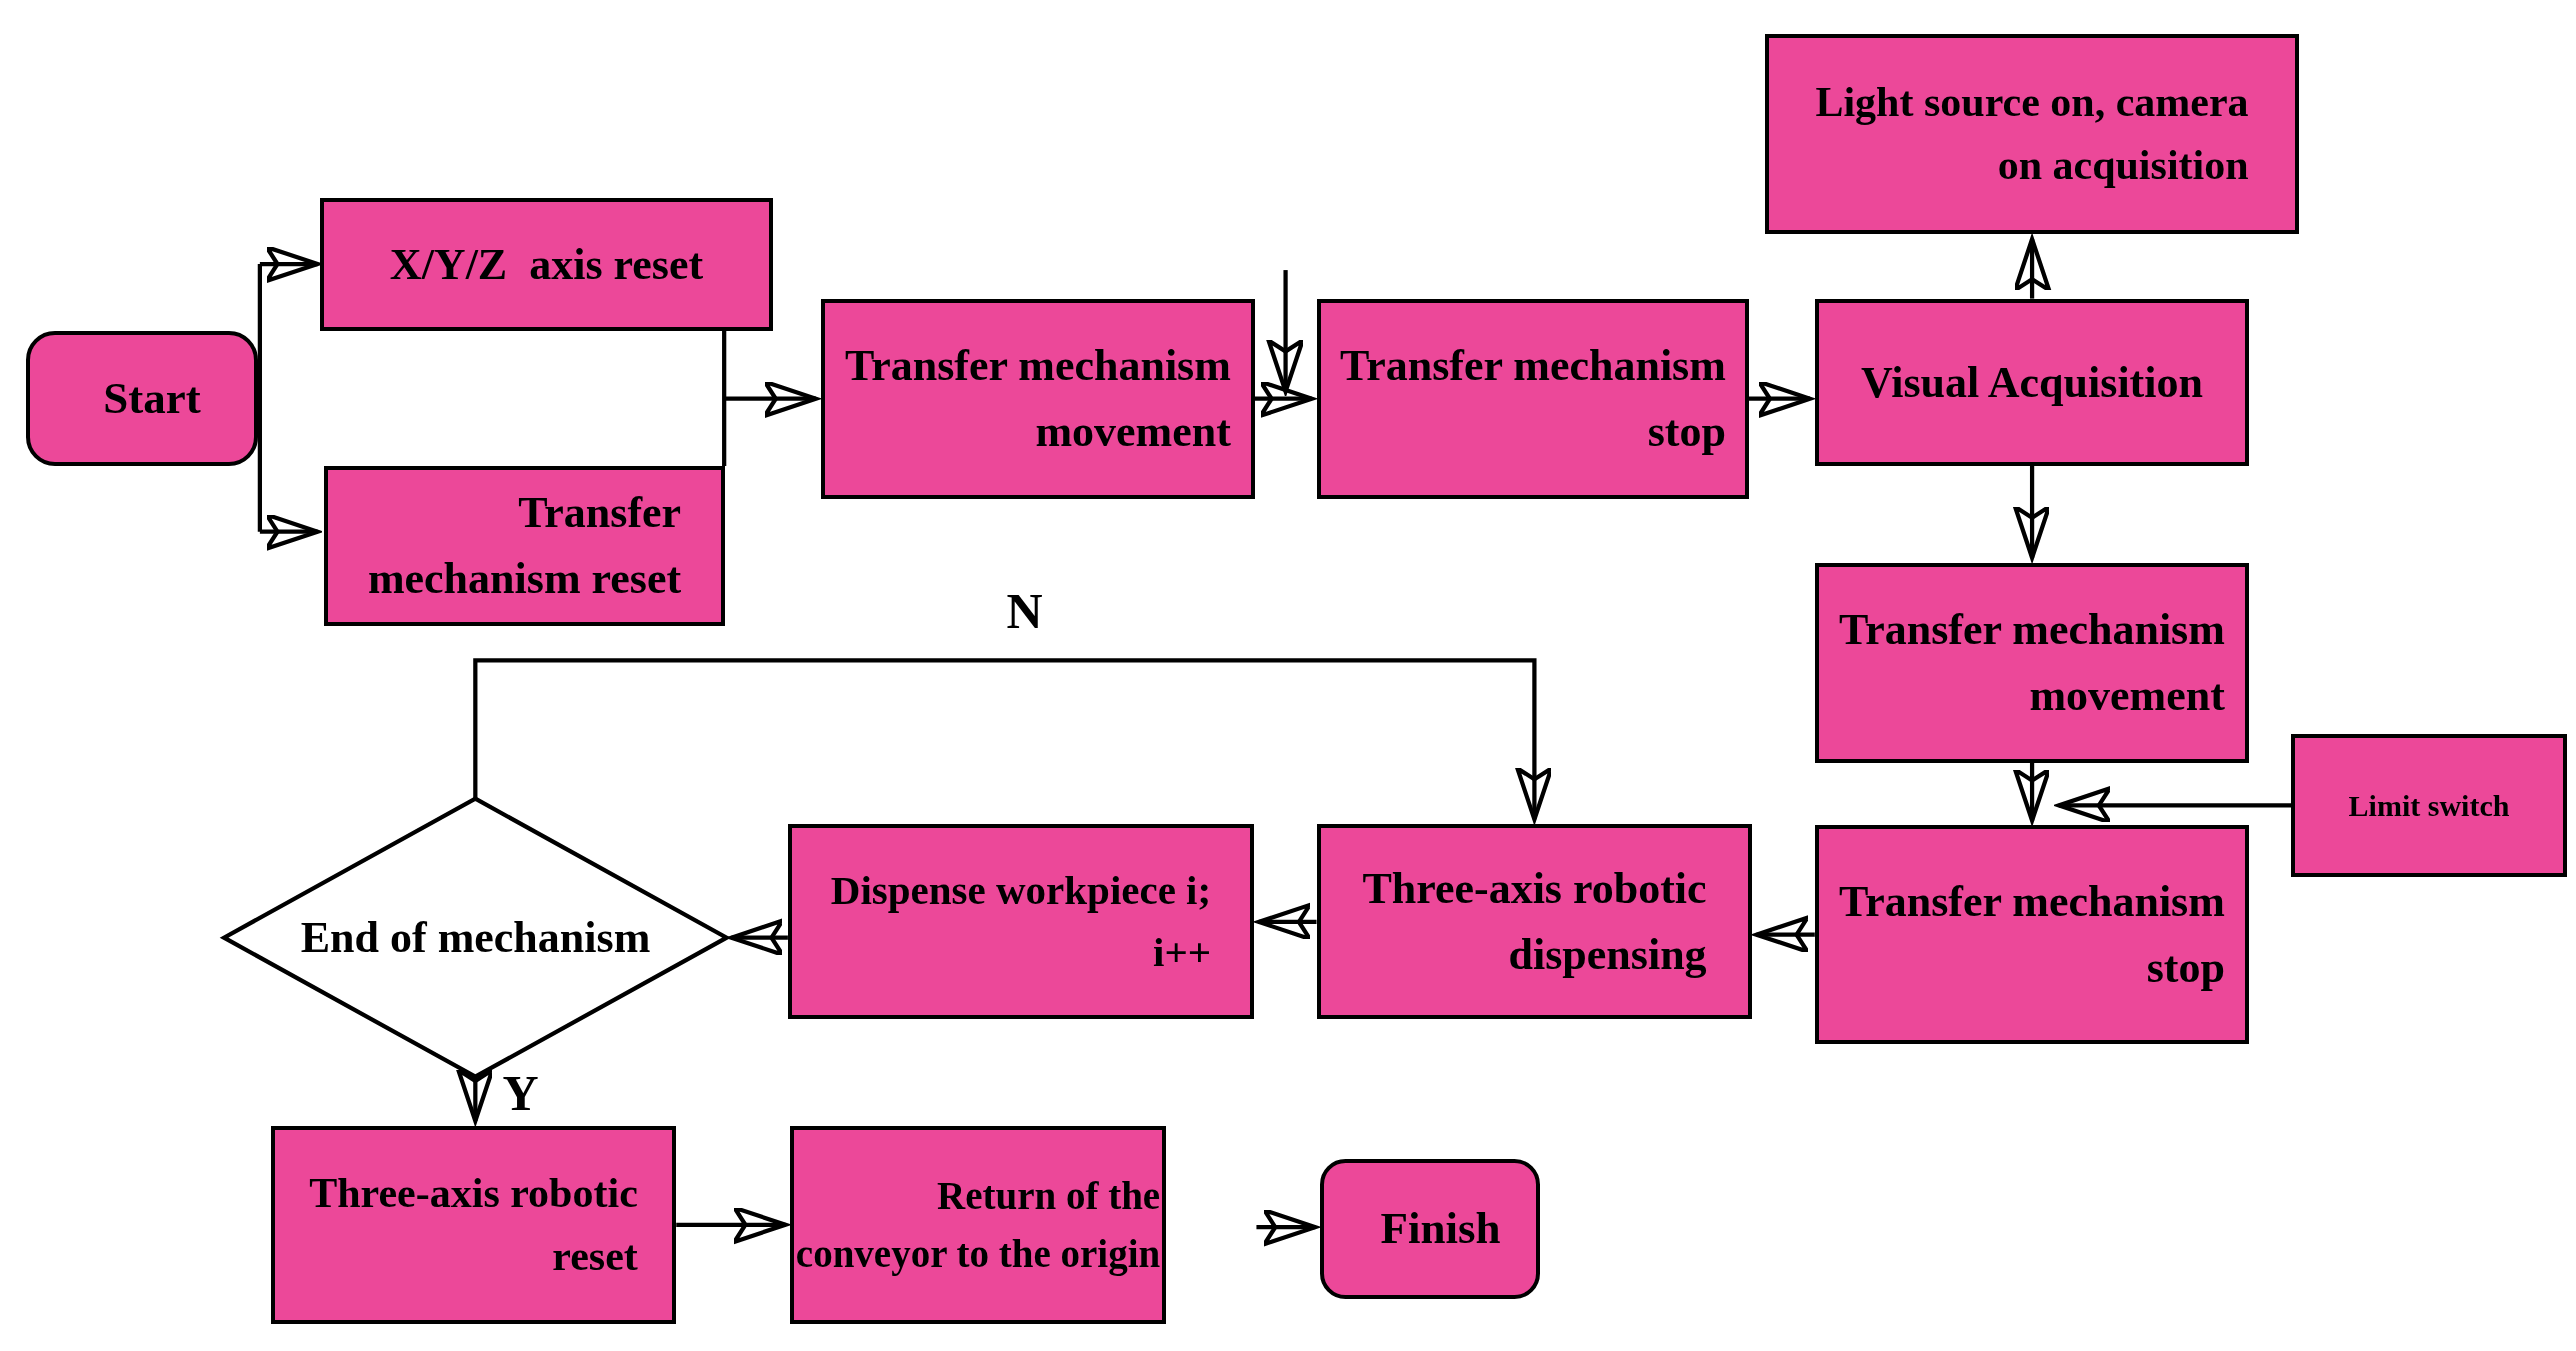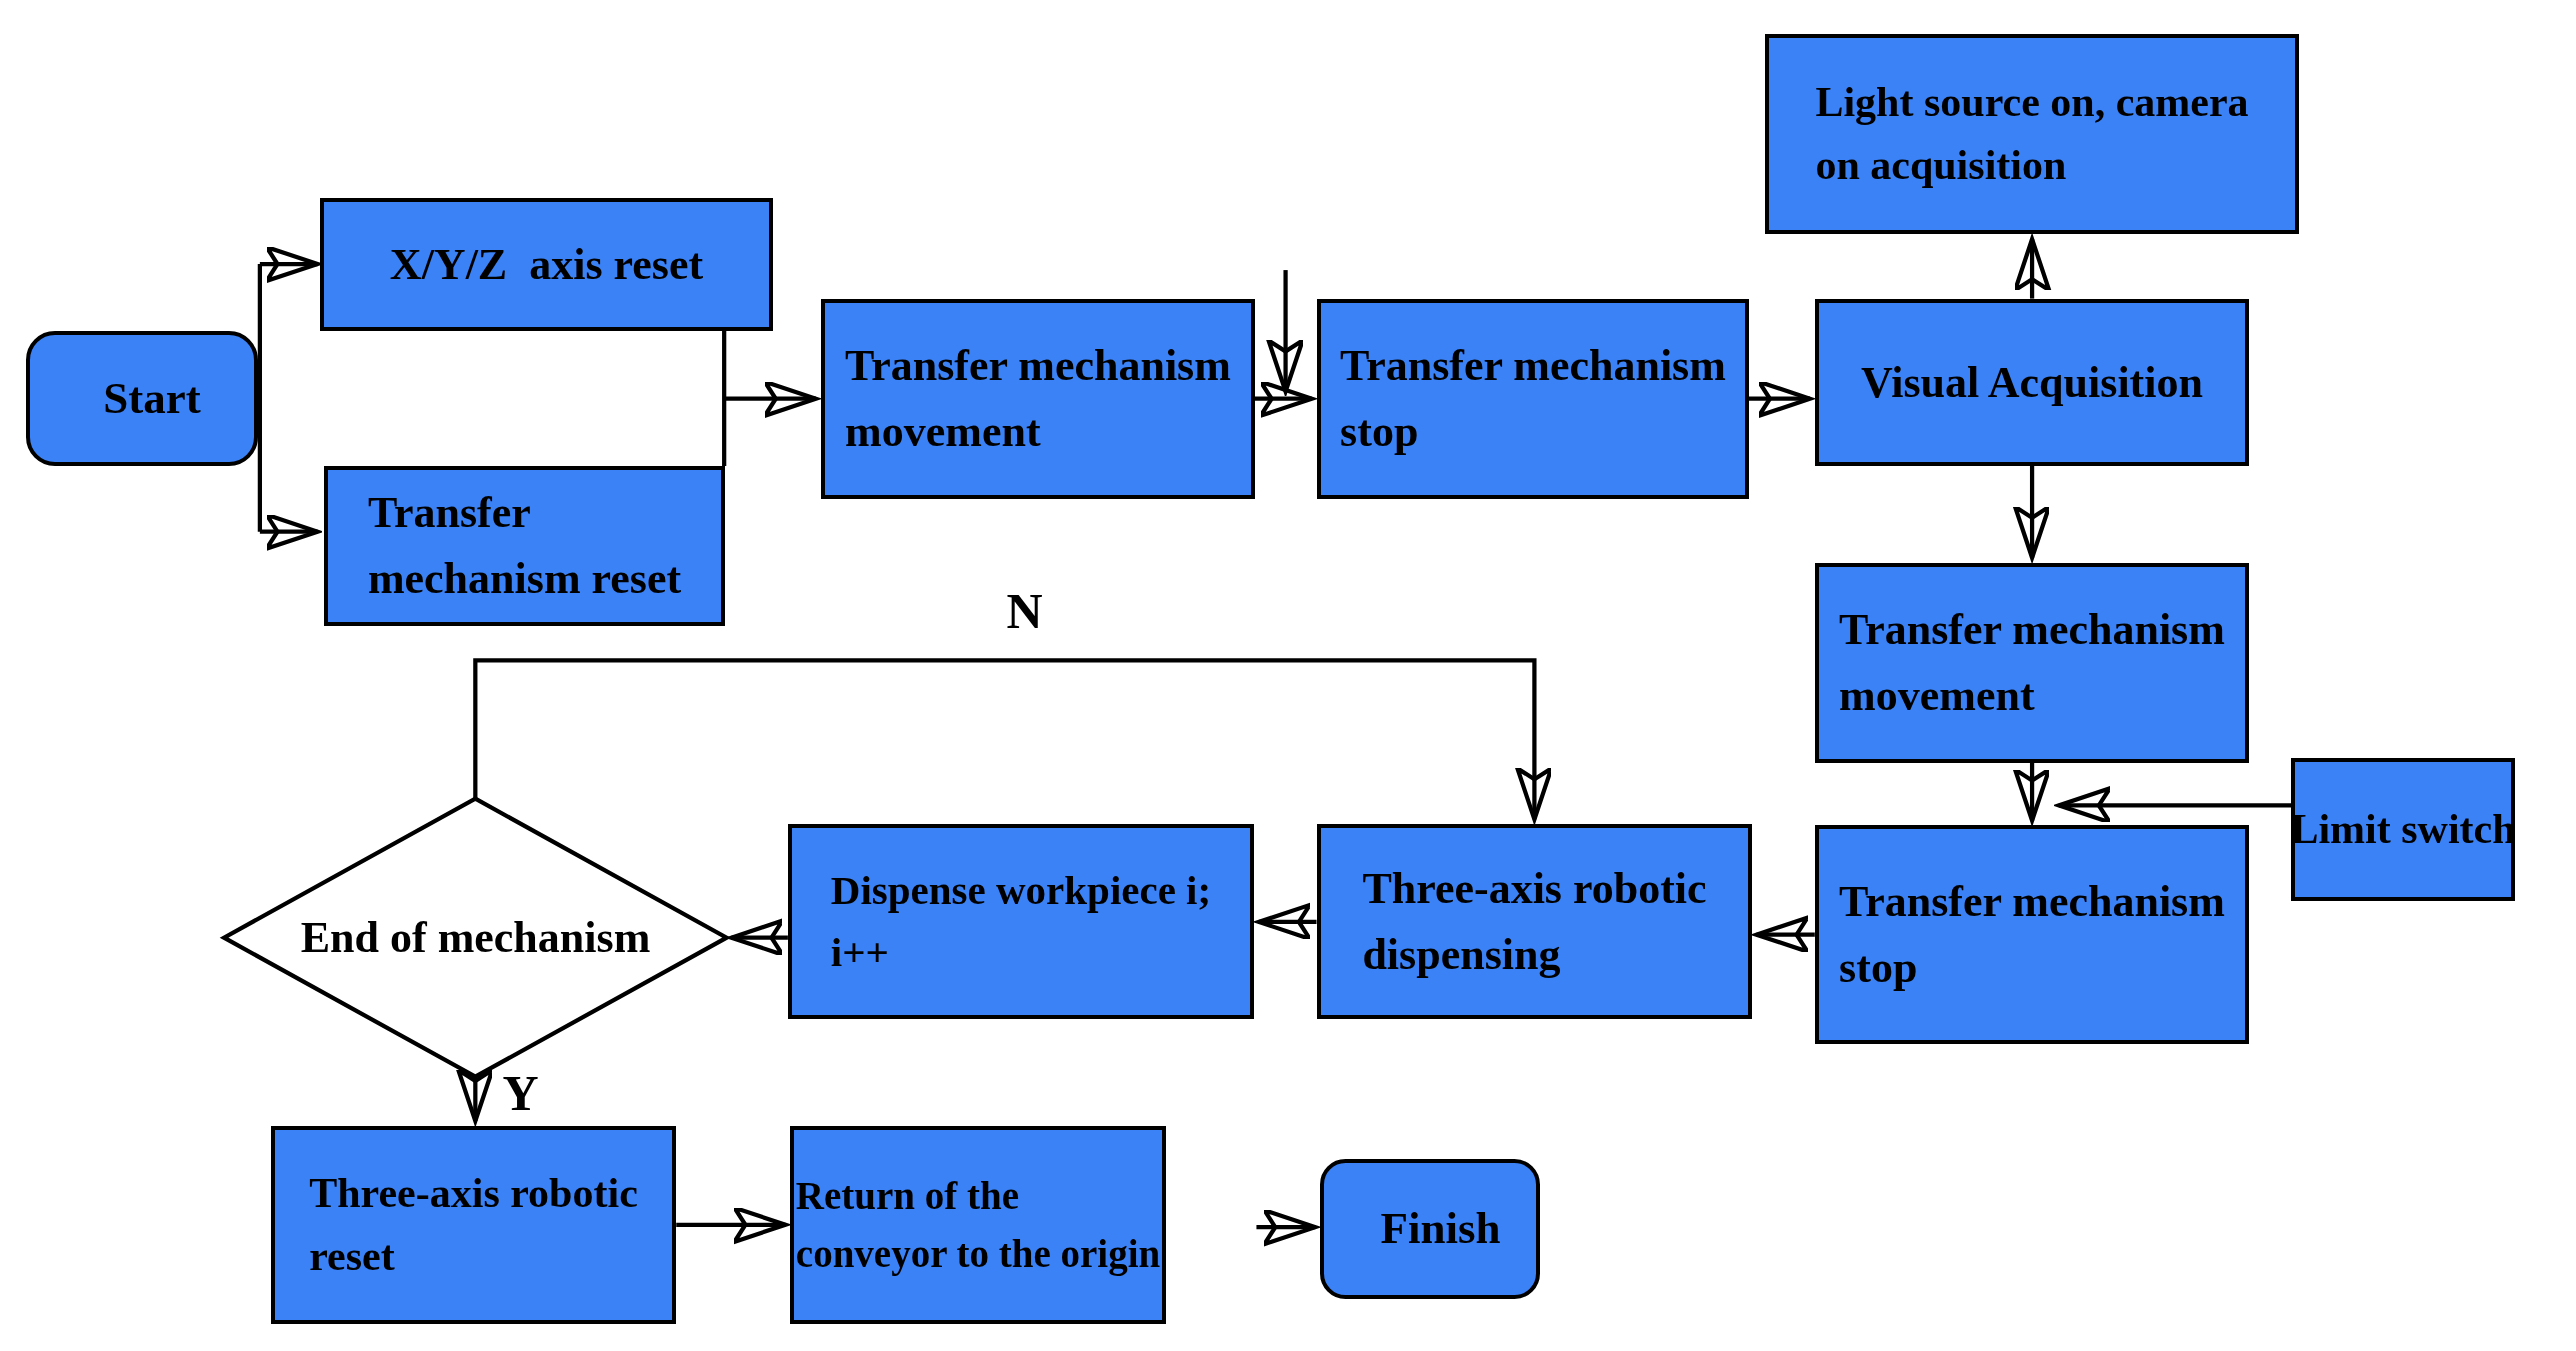--- a/index.html
+++ b/index.html
@@ -27,26 +27,26 @@
     fill: none;
     stroke: #000000;
     stroke-width: 7;
   }
   .edges polygon.shape {
     fill: #ffffff;
   }
   .node {
     position: absolute;
     box-sizing: border-box;
-    background: #3b82f6;
+    background: #ec4899;
     border: 4.2px solid #000000;
     display: flex;
     align-items: center;
     justify-content: center;
-    text-align: left;
+    text-align: right;
     font-weight: bold;
     font-size: 44px;
     line-height: 1.5;
   }
   .node .lbl {
     white-space: pre;
     display: block;
   }
   .terminator { border-radius: 29px; padding-left: 21px; }
   .ghost {
@@ -73,21 +73,21 @@
   
   #n-start            { left: 25.5px;   top: 331px;  width: 232px; height: 135px; font-size: 45px; }
   #n-xyz              { left: 320px;  top: 198px;  width: 453px; height: 133px; }
   #n-transfer-reset   { left: 324px;  top: 466px;  width: 401px; height: 160px; }
   #n-movement-1       { left: 821px; top: 299px;  width: 434px; height: 200px; }
   #n-position-sensors { left: 1084px; top: 163px;  width: 404px; height: 107px; }
   #n-stop-1           { left: 1317px; top: 299px;  width: 432px; height: 200px; }
   #n-visual           { left: 1815px; top: 299px;  width: 434px; height: 167px; }
   #n-light-source     { left: 1765px; top: 34px;   width: 534px; height: 200px; font-size: 42px; }
   #n-movement-2       { left: 1815px; top: 563px;  width: 434px; height: 200px; }
-  #n-limit-switch     { left: 2291px; top: 734px; width: 224px; height: 143px; font-size: 42px; margin-top: 24px; }
+  #n-limit-switch     { left: 2291px; top: 734px; width: 276px; height: 143px; font-size: 30px; }
   #n-stop-2           { left: 1815px; top: 825px; width: 434px; height: 219px; }
   #n-dispensing       { left: 1317px; top: 824px; width: 435px; height: 195px; }
   #n-workpiece        { left: 788px; top: 824px; width: 466px; height: 195px; font-size: 41px; }
   #n-decision         { left: 224px;  top: 799px; width: 503px; height: 278px; }
   #n-robotic-reset    { left: 271px;  top: 1126px; width: 405px; height: 198px; font-size: 42px; }
   #n-return           { left: 790px; top: 1126px; width: 376px; height: 198px; font-size: 39px; }
   #n-finish           { left: 1320px; top: 1159px; width: 220px; height: 140px; font-size: 45px; border-radius: 25.5px; }
   #lbl-n              { left: 976px; top: 571px;  width: 97px; height: 79px; }
   #lbl-y              { left: 472px;  top: 1053px; width: 97px; height: 79px; }
 </style>

